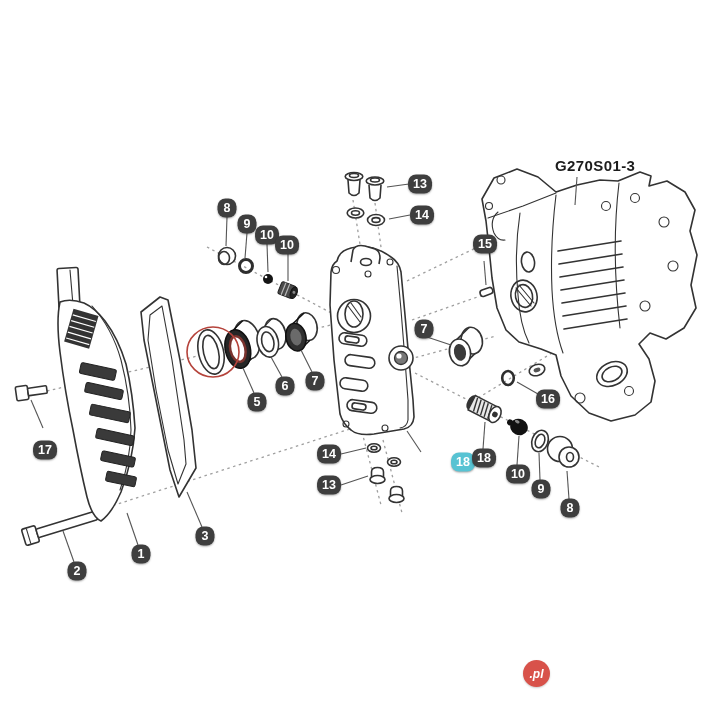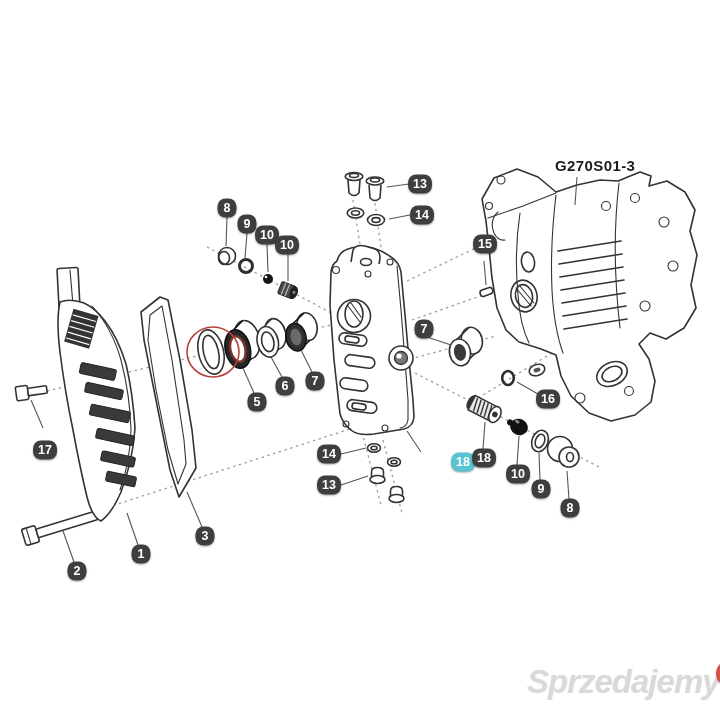--- a/index.html
+++ b/index.html
@@ -327,17 +327,16 @@
 <div class="plabel" style="left:484px;top:458px">18</div>
 <div class="plabel" style="left:518px;top:474px">10</div>
 <div class="plabel" style="left:541px;top:489px">9</div>
 <div class="plabel" style="left:570px;top:508px">8</div>
 <div class="plabel" style="left:45px;top:450px">17</div>
 <div class="plabel" style="left:77px;top:571px">2</div>
 <div class="plabel" style="left:141px;top:554px">1</div>
 <div class="plabel" style="left:205px;top:536px">3</div>
 
 <div class="watermark">
-  <span class="wm-text">Sprzedajemy</span>
   <span class="wm-badge">.pl</span>
 </div>
 
 </div>
 
 </body></html>

